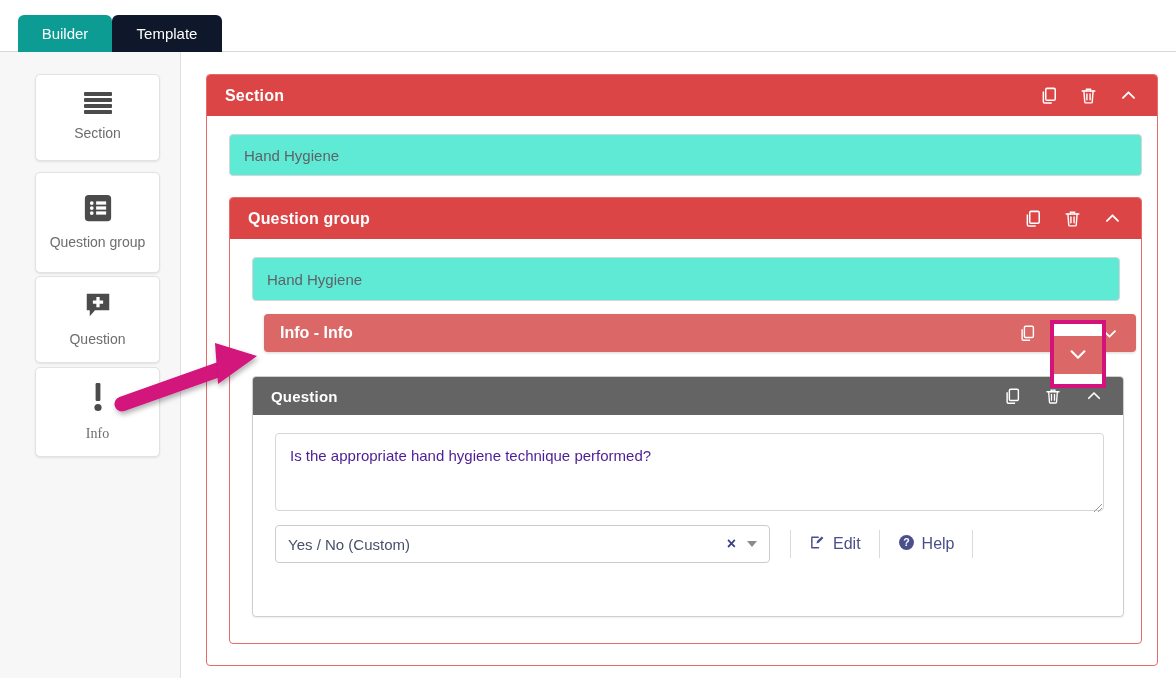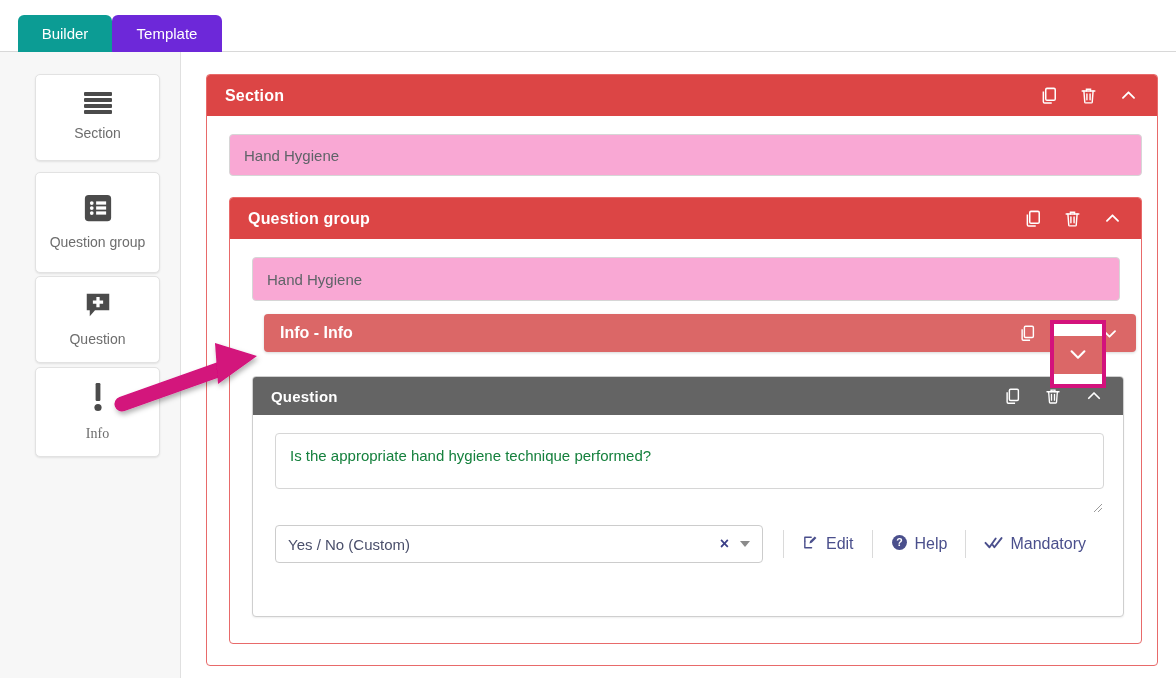--- a/index.html
+++ b/index.html
@@ -20,21 +20,21 @@
   }
   .tab {
     position:absolute; top:15px; height:37px;
     display:flex; align-items:center; justify-content:center;
     border-radius:6px 6px 0 0;
     font-size:15px; color:#ffffff; cursor:pointer;
     padding:0 18px;
     margin-left:7px;
   }
   .tab.builder { left:11px; width:94px; background:#0c9c94; }
-  .tab.template { left:105px; width:110px; background:#6d28d9; }
+  .tab.template { left:105px; width:110px; background:#0f172a; }
 
   
   .sidebar {
     position:absolute; left:0; top:52px; width:181px; height:626px;
     background:#f7f7f7; border-right:1px solid #e0e0e0;
   }
   .palette-card {
     position:absolute; left:35px; width:125px;
     background:#ffffff; border:1px solid #e2e2e2; border-radius:5px;
     box-shadow:0 1px 2px rgba(0,0,0,0.09);
@@ -67,21 +67,21 @@
     color:#ffffff; font-weight:bold; padding:0 18px;
     user-select:none;
   }
   .hdr .hdr-title { font-size:16px; letter-spacing:0.2px; }
   .hdr-actions { display:flex; align-items:center; gap:18px; }
   .hdr-actions .act { cursor:pointer; display:flex; align-items:center; justify-content:center; width:22px; height:22px; }
 
   .section-hdr { height:41px; background:#dc4545; border-radius:3px 3px 0 0; }
 
   .txtinput {
-    background:#f9a8d4; border:1px solid #d6d6d6; border-radius:4px;
+    background:#5eead4; border:1px solid #d6d6d6; border-radius:4px;
     color:#5f6368; font-size:15px; display:flex; align-items:center; padding:0 14px;
     font-family:"Liberation Sans", sans-serif;
   }
   #section-name { position:absolute; left:22px; top:59px; width:913px; height:42px; }
 
   .qgroup-box {
     position:absolute; left:22px; top:122px; width:913px; height:447px;
     border:1px solid #e86a6a; border-radius:4px; background:#fff;
   }
   .qgroup-hdr { height:41px; background:#dc4545; border-radius:3px 3px 0 0; }
@@ -100,23 +100,23 @@
   .question-box {
     position:absolute; left:22px; top:178px; width:872px; height:241px;
     border:1px solid #cfcfcf; border-radius:4px; background:#fff;
     box-shadow:0 1px 2px rgba(0,0,0,0.07);
   }
   .question-hdr { height:38px; background:#646464; border-radius:3px 3px 0 0; }
   .question-hdr .hdr-title { font-size:15px; }
   .question-hdr .hdr-actions { gap:19px; }
 
   #question-text {
-    position:absolute; left:22px; top:56px; width:829px; height:56px;
+    position:absolute; left:22px; top:56px; width:829px; height:78px;
     border:1px solid #d6d6d6; border-radius:4px; background:#fff;
-    font-size:15px; color:#15803d; padding:12px 14px; line-height:20px;
+    font-size:15px; color:#4c1d95; padding:12px 14px; line-height:20px;
   }
   .resize-grip {
     position:absolute; right:3px; bottom:2px; width:12px; height:12px;
     pointer-events:none;
   }
 
   .answer-row { position:absolute; left:22px; top:148px; width:829px; height:38px; display:flex; align-items:center; }
   .select-ctl {
     width:495px; height:38px; border:1px solid #cccccc; border-radius:4px;
     display:flex; align-items:center; background:#fff; padding:0 12px;
@@ -362,29 +362,20 @@
                 <svg width="17" height="17" viewBox="0 0 24 24">
                   <circle cx="12" cy="12" r="10.5" fill="#4a4f8c"></circle>
                   <text x="12" y="17" font-size="15" font-weight="bold" text-anchor="middle" fill="#ffffff" font-family="Liberation Sans, sans-serif">?</text>
                 </svg>
               </span>
               <span>Help</span>
             </div>
 
             <span class="vdiv"></span>
 
-            <div class="act-btn">
-              <span>
-                <svg width="19" height="17" viewBox="0 0 26 20" fill="none" stroke="#4a4f8c" stroke-width="2.6" stroke-linecap="round" stroke-linejoin="round">
-                  <path d="M2 10.5l5.5 6L16 4.5"></path>
-                  <path d="M12 13.5l2.2 3L24 4"></path>
-                </svg>
-              </span>
-              <span>Mandatory</span>
-            </div>
 
           </div>
         </div>
       </div>
     </div>
   </div>
 
   <div class="anno-box-fill"></div>
   <div class="anno-chev-bg"></div>
   <div class="anno-chev">

